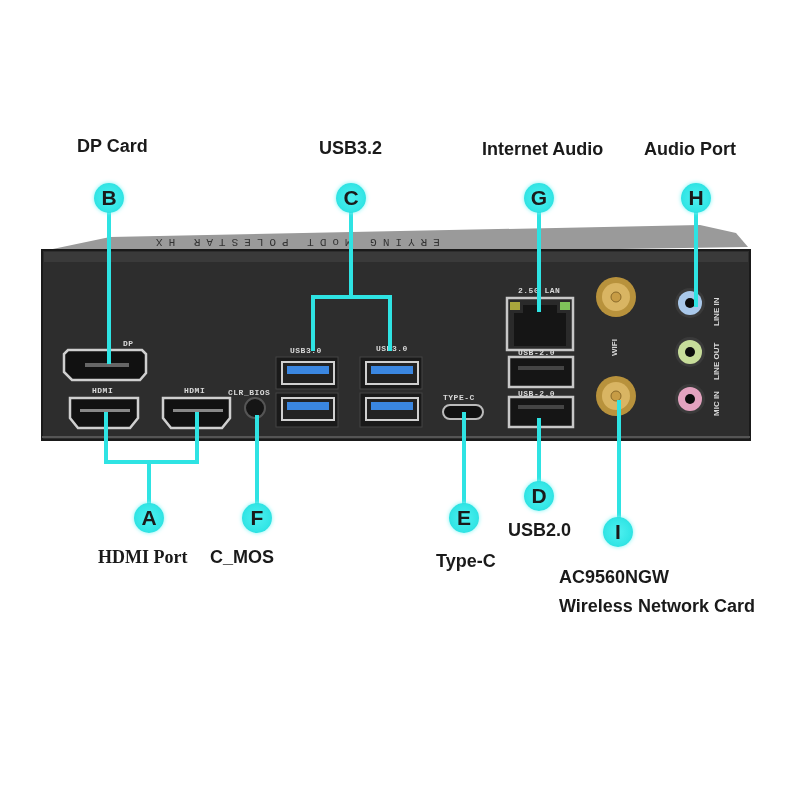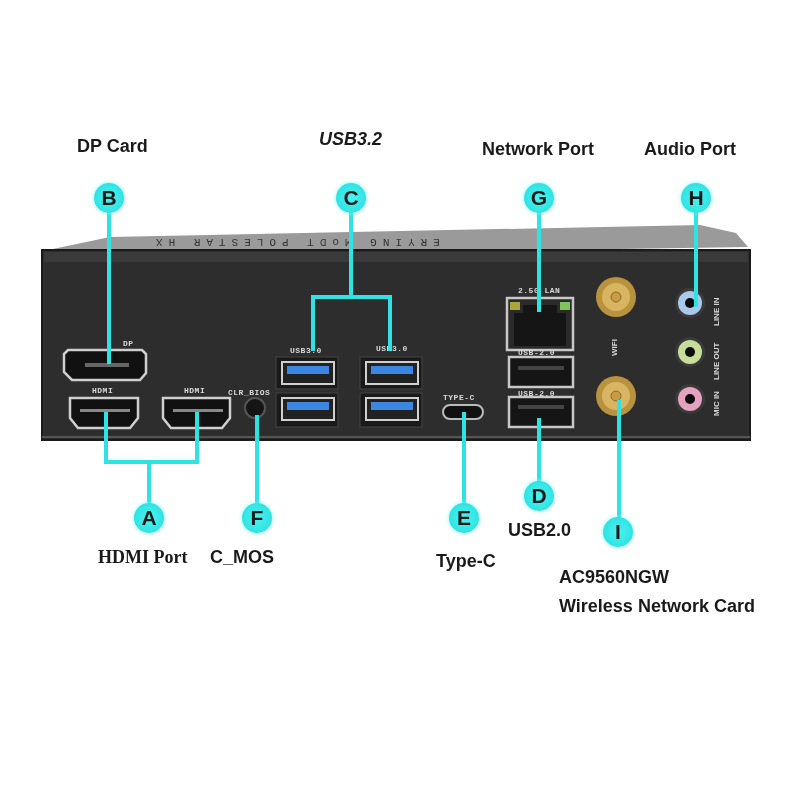--- a/index.html
+++ b/index.html
@@ -142,20 +142,20 @@
 <div class="badge" style="left:336px; top:183px;">C</div>
 <div class="badge" style="left:524px; top:481px;">D</div>
 <div class="badge" style="left:449px; top:503px;">E</div>
 <div class="badge" style="left:242px; top:503px;">F</div>
 <div class="badge" style="left:524px; top:183px;">G</div>
 <div class="badge" style="left:681px; top:183px;">H</div>
 <div class="badge" style="left:603px; top:517px;">I</div>
 
 <div class="label" style="left:98px; top:547px;font-family:Liberation Serif, serif;">HDMI Port</div>
 <div class="label" style="left:77px; top:136px;">DP Card</div>
-<div class="label" style="left:319px; top:129px;font-style:italic;">USB3.2</div>
+<div class="label" style="left:319px; top:138px;">USB3.2</div>
 <div class="label" style="left:508px; top:520px;">USB2.0</div>
 <div class="label" style="left:436px; top:551px;">Type-C</div>
 <div class="label" style="left:210px; top:547px;">C_MOS</div>
-<div class="label" style="left:482px; top:139px;">Network Port</div>
+<div class="label" style="left:482px; top:139px;">Internet Audio</div>
 <div class="label" style="left:644px; top:139px;">Audio Port</div>
 <div class="label" style="left:559px; top:567px;">AC9560NGW</div>
 <div class="label" style="left:559px; top:596px;">Wireless Network Card</div>
 
 </body></html>

